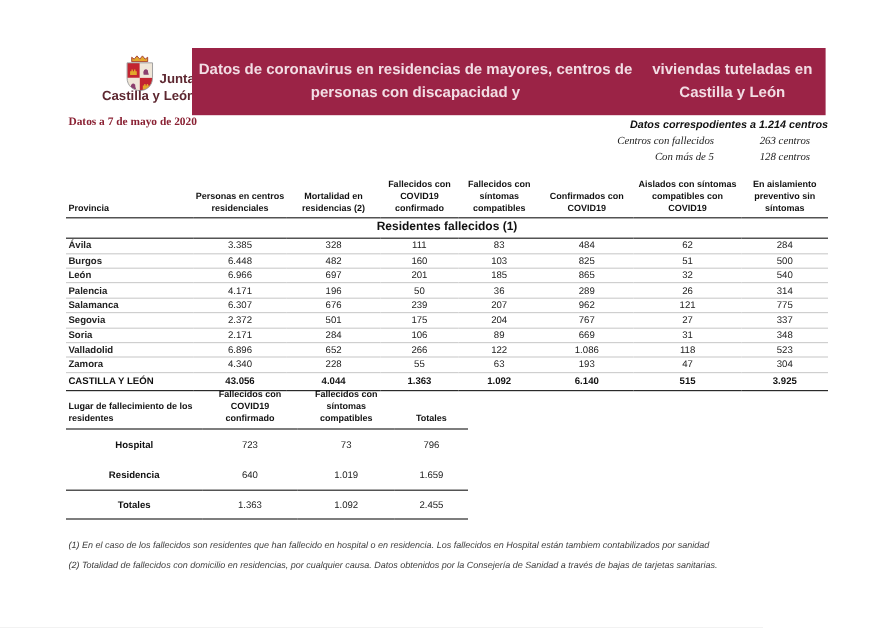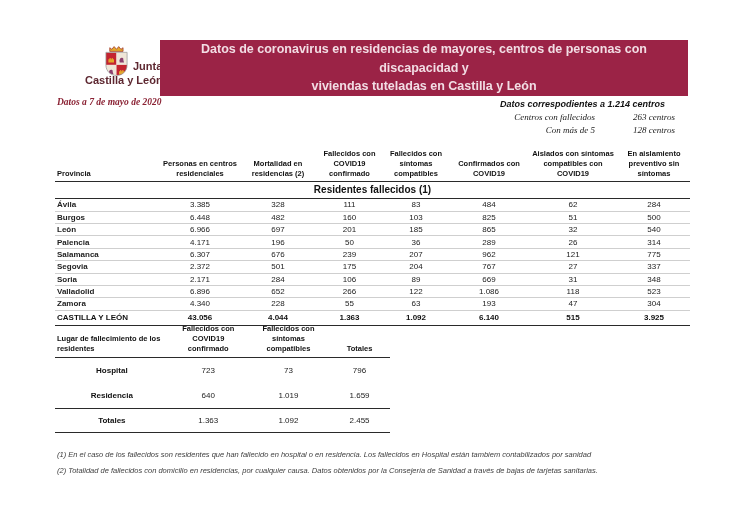--- a/index.html
+++ b/index.html
@@ -2,30 +2,30 @@
 <html><head>
 <meta charset="utf-8">
 <style>
   html,body { margin:0; padding:0; background:#e9e9e9; }
   .page { position:relative; width:740px; height:523px; background:#ffffff; margin:0 auto;
           font-family:"Liberation Sans", sans-serif; color:#1a1a1a; overflow:hidden; }
 
   
   .banner { position:absolute; left:160px; top:40px; width:528px; height:56px; background:#9b2346;
             color:#f2dde4; font-weight:bold; font-size:12.5px; line-height:1.5;
-            display:flex; flex-direction:column; align-items:center; justify-content:center; text-align:center; }
+            display:flex; flex-direction:row; align-items:center; justify-content:center; text-align:center; }
   .logo-shield { position:absolute; left:103px; top:44px; }
   .logo-l1 { position:absolute; left:133px; top:60px; font-size:11px; font-weight:bold; color:#5d2730; }
   .logo-l2 { position:absolute; left:85px; top:74px; font-size:11px; font-weight:bold; color:#5d2730; }
   .date-note { position:absolute; left:57px; top:97px; font-family:"Liberation Serif", serif;
-               font-style:italic; font-weight:600; font-size:9.5px; color:#8a2133; }
+               font-weight:600; font-size:9.5px; color:#8a2133; }
 
   
   .stats { position:absolute; left:500px; top:99px; width:190px; }
-  .stats-title { font-size:9px; font-weight:bold; font-style:italic; color:#111; text-align:left; margin-bottom:2px; }
+  .stats-title { font-size:9px; font-weight:bold; font-style:italic; color:#111; text-align:right; margin-bottom:2px; }
   .stats-row { display:flex; font-family:"Liberation Serif", serif; font-style:italic; font-size:9px;
                line-height:1.4; color:#222; }
   .stats-row .lbl { width:95px; text-align:right; }
   .stats-row .val { width:80px; text-align:right; }
 
   
   .main-table { position:absolute; left:55px; top:149px; width:635px; border-collapse:collapse; table-layout:fixed; }
   .main-table th { font-size:7.5px; font-weight:bold; vertical-align:bottom; text-align:center;
                    padding:0 2px 3px; line-height:1.3; color:#111; }
   .main-table tr.hdr th { border-bottom:1.5px solid #2a2a2a; }

